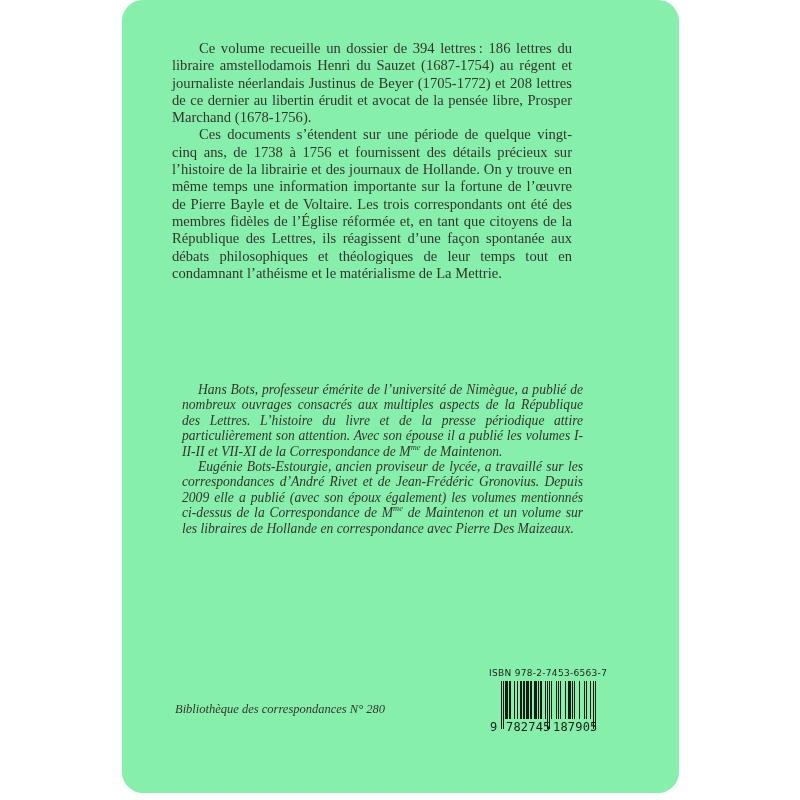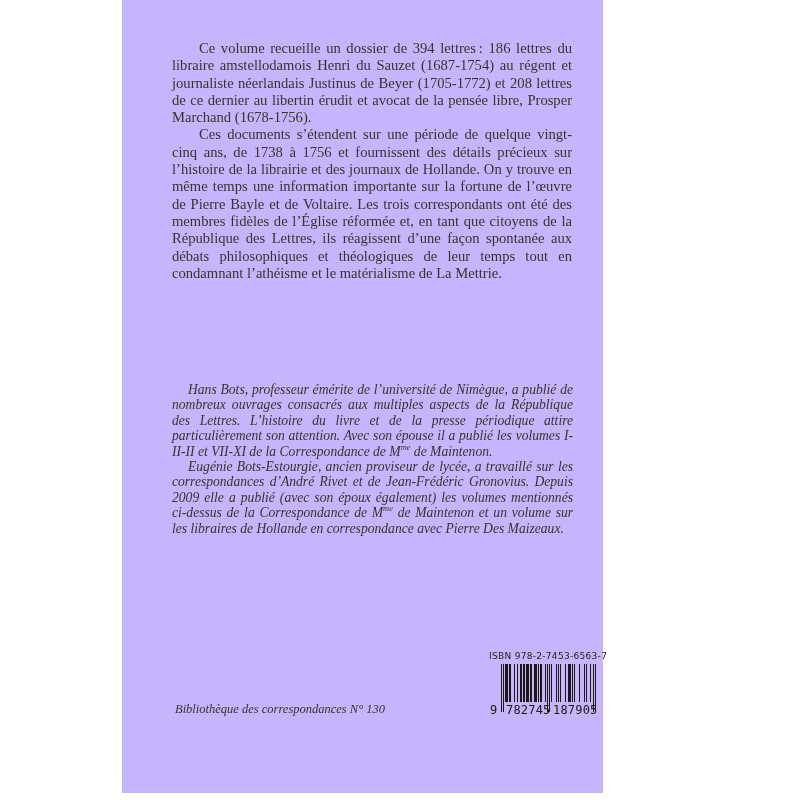--- a/index.html
+++ b/index.html
@@ -11,41 +11,42 @@
     position: relative;
     width: 800px;
     height: 800px;
     overflow: hidden;
     font-family: "Liberation Serif", serif;
   }
   .cover {
     position: absolute;
     left: 122px;
     top: 0;
-    width: 481px;
+    width: 557px;
     height: 793px;
-    background: #c4b5fd;
+    background: #86efac;
+    border-radius: 21px;
   }
   .blurb {
     position: absolute;
     left: 50px;
     top: 40px;
     width: 400px;
     font-size: 14.6px;
     line-height: 17.3px;
     text-align: justify;
     color: #37342c;
   }
   .blurb p {
     margin: 0;
     text-indent: 27px;
   }
   .authors {
     position: absolute;
-    left: 50px;
+    left: 60px;
     top: 382px;
     width: 401px;
     font-style: italic;
     font-size: 13.6px;
     line-height: 15.4px;
     text-align: justify;
     color: #37342c;
   }
   .authors p {
     margin: 0;
@@ -60,21 +61,21 @@
     left: 53px;
     top: 702px;
     font-style: italic;
     font-size: 12.5px;
     color: #37342c;
     white-space: nowrap;
   }
   .barcode {
     position: absolute;
     left: 367px;
-    top: 651px;
+    top: 668px;
     width: 116px;
     color: #211f19;
   }
   .isbn-label {
     font-family: "DejaVu Sans", sans-serif;
     font-size: 9px;
     letter-spacing: 0.3px;
     text-align: center;
     white-space: nowrap;
     color: #211f19;
@@ -116,21 +117,21 @@
   <div class="blurb">
       <p>Ce volume recueille un dossier de 394 lettres : 186 lettres du libraire amstellodamois Henri du Sauzet (1687-1754) au régent et journaliste néerlandais Justinus de Beyer (1705-1772) et 208 lettres de ce dernier au libertin érudit et avocat de la pensée libre, Prosper Marchand (1678-1756).</p>
       <p>Ces documents s’étendent sur une période de quelque vingt-cinq ans, de 1738 à 1756 et fournissent des détails précieux sur l’histoire de la librairie et des journaux de Hollande. On y trouve en même temps une information importante sur la fortune de l’œuvre de Pierre Bayle et de Voltaire. Les trois correspondants ont été des membres fidèles de l’Église réformée et, en tant que citoyens de la République des Lettres, ils réagissent d’une façon spontanée aux débats philosophiques et théologiques de leur temps tout en condamnant l’athéisme et le matérialisme de La Mettrie.</p>
     </div>
 
   <div class="authors">
       <p>Hans Bots, professeur émérite de l’université de Nimègue, a publié de nombreux ouvrages consacrés aux multiples aspects de la République des Lettres. L’histoire du livre et de la presse périodique attire particulièrement son attention. Avec son épouse il a publié les volumes I-II-II et VII-XI de la Correspondance de M<sup>me</sup> de Maintenon.</p>
       <p>Eugénie Bots-Estourgie, ancien proviseur de lycée, a travaillé sur les correspondances d’André Rivet et de Jean-Frédéric Gronovius. Depuis 2009 elle a publié (avec son époux également) les volumes mentionnés ci-dessus de la Correspondance de M<sup>me</sup> de Maintenon et un volume sur les libraires de Hollande en correspondance avec Pierre Des Maizeaux.</p>
     </div>
 
-  <div class="collection">Bibliothèque des correspondances N° 130</div>
+  <div class="collection">Bibliothèque des correspondances N° 280</div>
 
   <div class="barcode">
     <div class="isbn-label">ISBN 978-2-7453-6563-7</div>
     <div class="bars">
         <div class="bar guard" style="left:0px;background:#1c1a15"></div>
         <div class="bar guard" style="left:2px;background:#1c1a15"></div>
         <div class="bar normal" style="left:4px;background:#1c1a15"></div>
         <div class="bar normal" style="left:5px;background:#1c1a15"></div>
         <div class="bar normal" style="left:6px;background:#1c1a15"></div>
         <div class="bar normal" style="left:8px;background:#1c1a15"></div>

